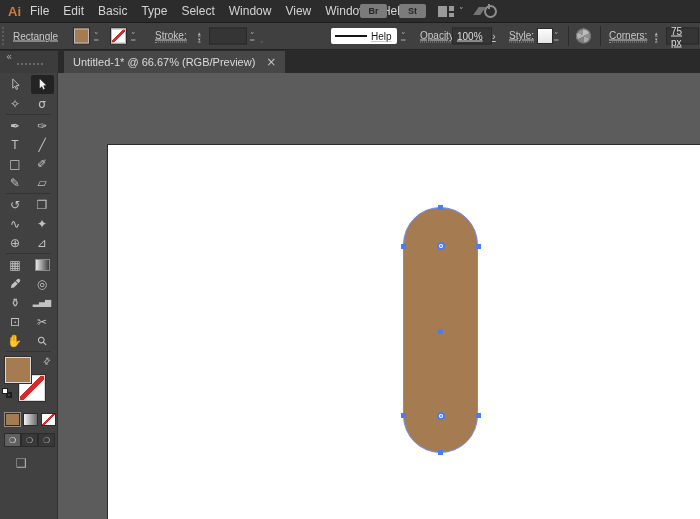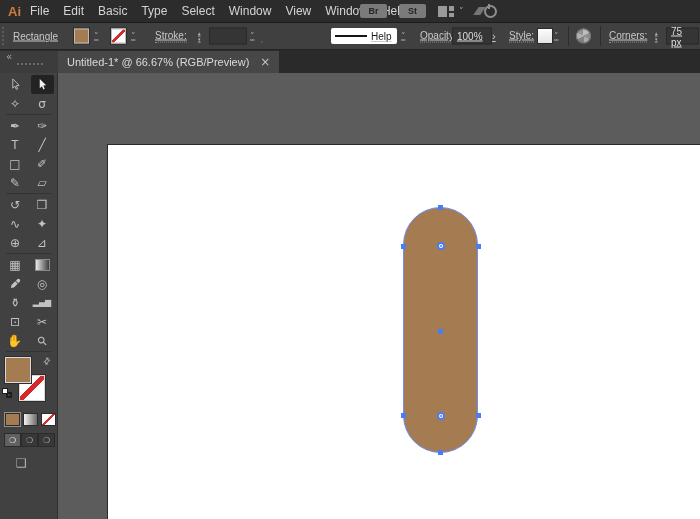--- a/index.html
+++ b/index.html
@@ -50,21 +50,21 @@
   .recolor{width:15px;height:15px;border-radius:50%;
            background:conic-gradient(#bcbcbc 0 60deg,#8f8f8f 0 120deg,#aaa 0 180deg,#828282 0 240deg,#b2b2b2 0 300deg,#939393 0);
            box-shadow:inset 0 0 0 1px #6f6f6f;}
   .vsep{width:1px;height:20px;background:#2d2d2d;}
 
   
   .tabbar{position:absolute;top:51px;left:0;right:0;height:22px;background:#2a2a2a;}
   .tools-header{position:absolute;left:0;top:0;width:58px;height:22px;background:#3c3c3c;}
   .collapse{position:absolute;left:6px;top:0px;color:#a8a8a8;font-size:10px;}
   .panel-grip{position:absolute;left:17px;top:12px;width:26px;border-top:2px dotted #6a6a6a;}
-  .tab{position:absolute;left:58px;top:0;height:22px;background:#474747;display:flex;align-items:center;
+  .tab{position:absolute;left:64px;top:0;height:22px;background:#474747;display:flex;align-items:center;
        padding:0 9px;gap:11px;color:#dbdbdb;font-size:11px;white-space:nowrap;}
   .tab-close{color:#c4c4c4;font-size:12px;line-height:1;}
 
   
   .main{position:absolute;top:73px;left:0;right:0;bottom:0;}
   .tools-panel{position:absolute;left:0;top:0;bottom:0;width:58px;background:#414141;
                border-right:1px solid #303030;box-sizing:border-box;padding-top:2px;}
   .trow{height:19px;display:flex;justify-content:center;gap:4px;}
   .tcell{width:23px;height:19px;display:flex;align-items:center;justify-content:center;
          color:#c2c2c2;font-size:12px;line-height:1;}

